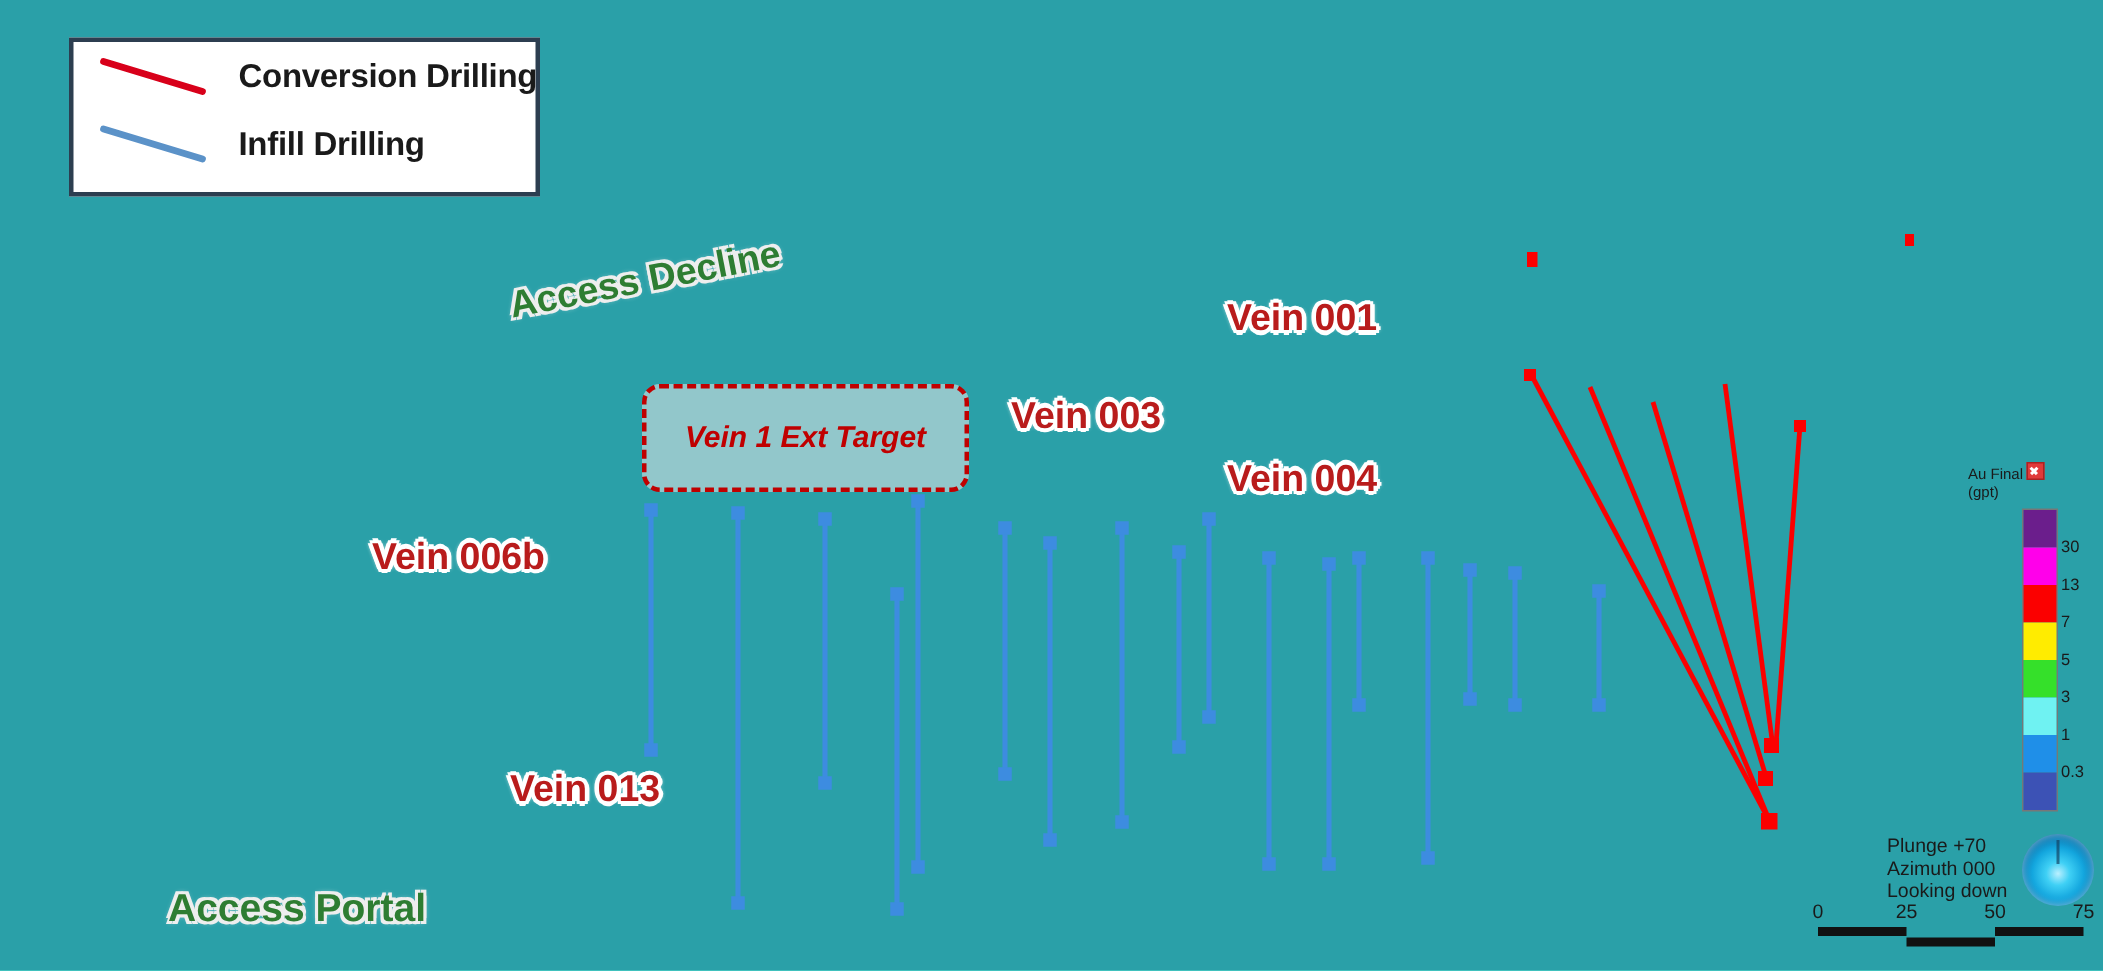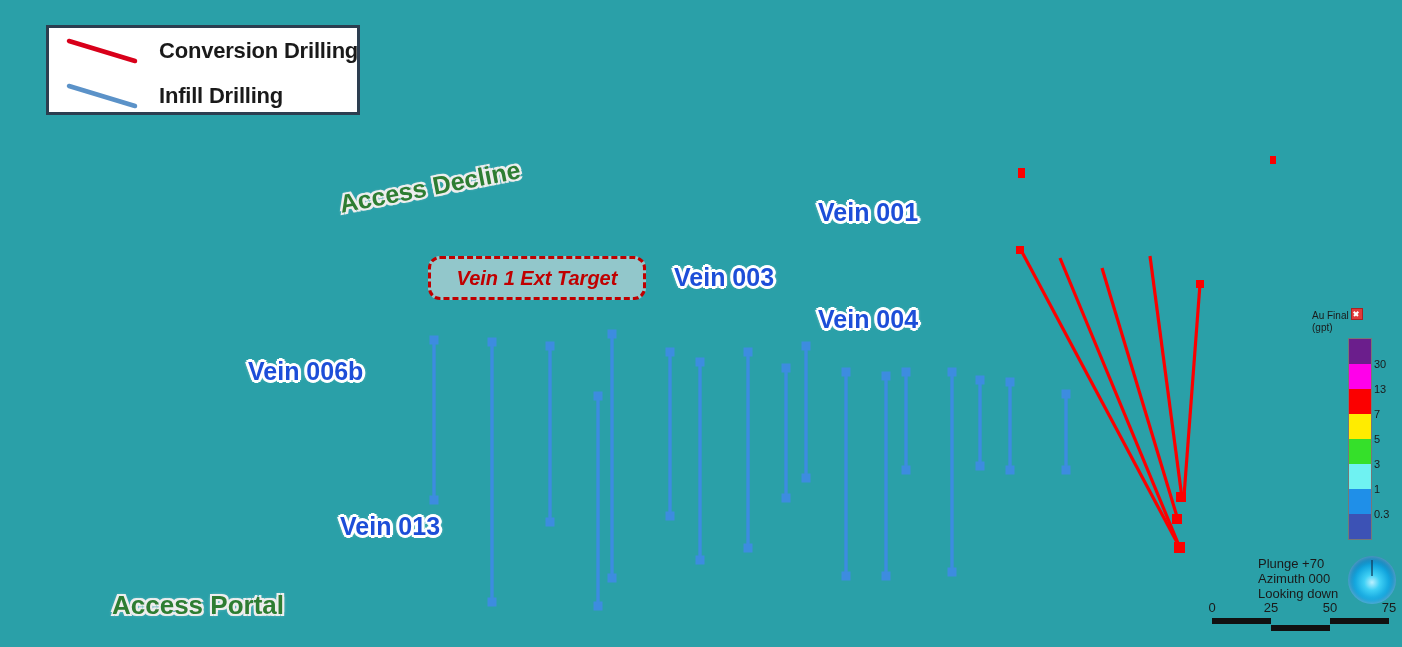--- a/index.html
+++ b/index.html
@@ -8,52 +8,52 @@
     width:1402px;height:647px;overflow:hidden;
     background:#e3e3e3;
     font-family:"Liberation Sans","DejaVu Sans",sans-serif;
     position:relative;
   }
   #viewport{position:absolute;inset:0;width:1402px;height:647px;overflow:hidden;background:#e3e3e3;}
   #scene{position:absolute;inset:0;width:1402px;height:647px;}
 
   
   .legend-box{
-    position:absolute;left:46px;top:25px;width:314px;height:90px;
+    position:absolute;left:46px;top:25px;width:314px;height:106px;
     background:#ffffff;border:3px solid #2c3e50;box-sizing:border-box;
     z-index:40;
   }
   .legend-row{position:absolute;left:0;width:100%;height:45px;}
   .legend-row.r1{top:0;}
   .legend-row.r2{top:45px;}
   .legend-swatch{position:absolute;left:16px;top:9px;width:76px;height:28px;}
   .legend-swatch svg{display:block;}
   .legend-label{
     position:absolute;left:110px;top:0;height:45px;line-height:45px;
     font-size:22px;font-weight:bold;color:#1a1a1a;letter-spacing:-0.2px;
     white-space:nowrap;
   }
 
   
   .target-box{
-    position:absolute;left:428px;top:256px;width:218px;height:44px;
+    position:absolute;left:428px;top:256px;width:218px;height:72px;
     border:3px dashed #c00000;border-radius:12px;
     background:rgba(232,232,232,0.55);
     box-sizing:border-box;z-index:38;
     display:flex;align-items:center;justify-content:center;
   }
   .target-box span{
     font-size:20px;font-weight:bold;font-style:italic;color:#c00000;
     white-space:nowrap;
   }
 
   
   .vein-label{
     position:absolute;z-index:36;white-space:nowrap;
-    font-size:25px;font-weight:bold;color:#1d4ed8;
+    font-size:25px;font-weight:bold;color:#b91c1c;
     text-shadow:
       -2px -2px 0 #fff, 2px -2px 0 #fff, -2px 2px 0 #fff, 2px 2px 0 #fff,
       -3px 0 0 #fff, 3px 0 0 #fff, 0 -3px 0 #fff, 0 3px 0 #fff,
       -2px 0 3px #fff, 2px 0 3px #fff;
   }
   .green-label{
     position:absolute;z-index:36;white-space:nowrap;
     font-size:25px;font-weight:bold;color:#2e7d32;
     text-shadow:
       -2px -2px 0 #eee, 2px -2px 0 #eee, -2px 2px 0 #eee, 2px 2px 0 #eee,

